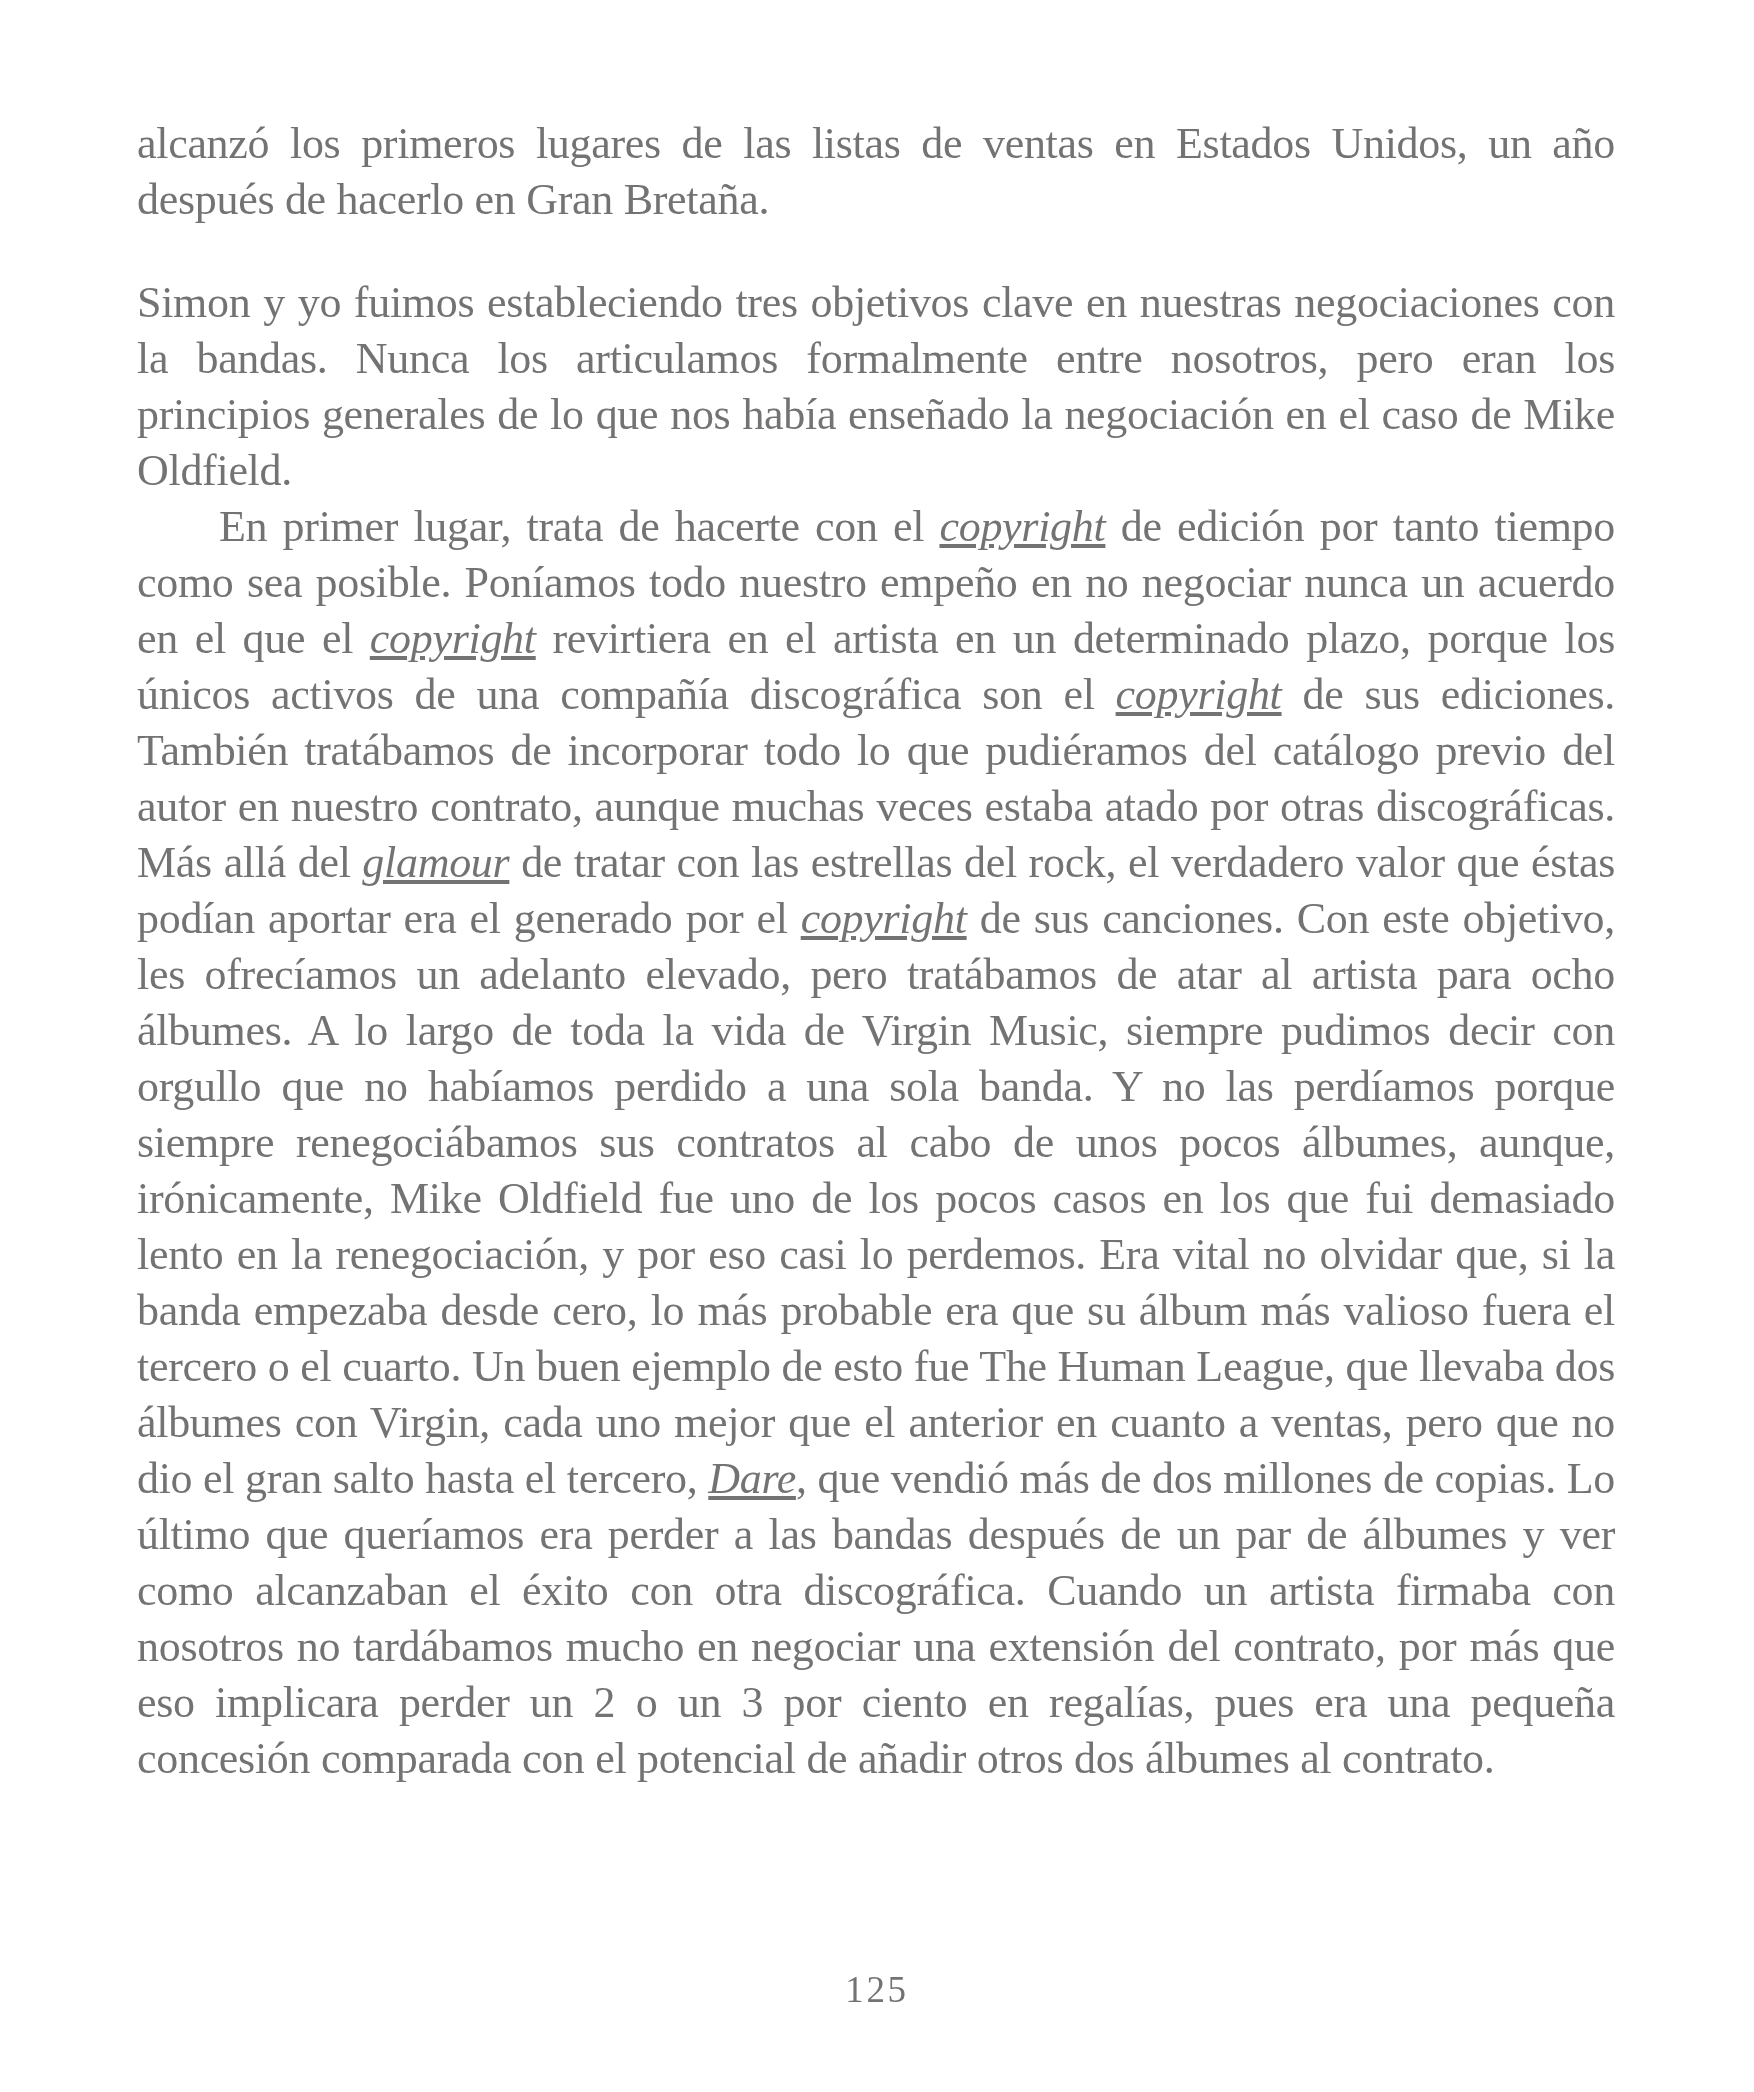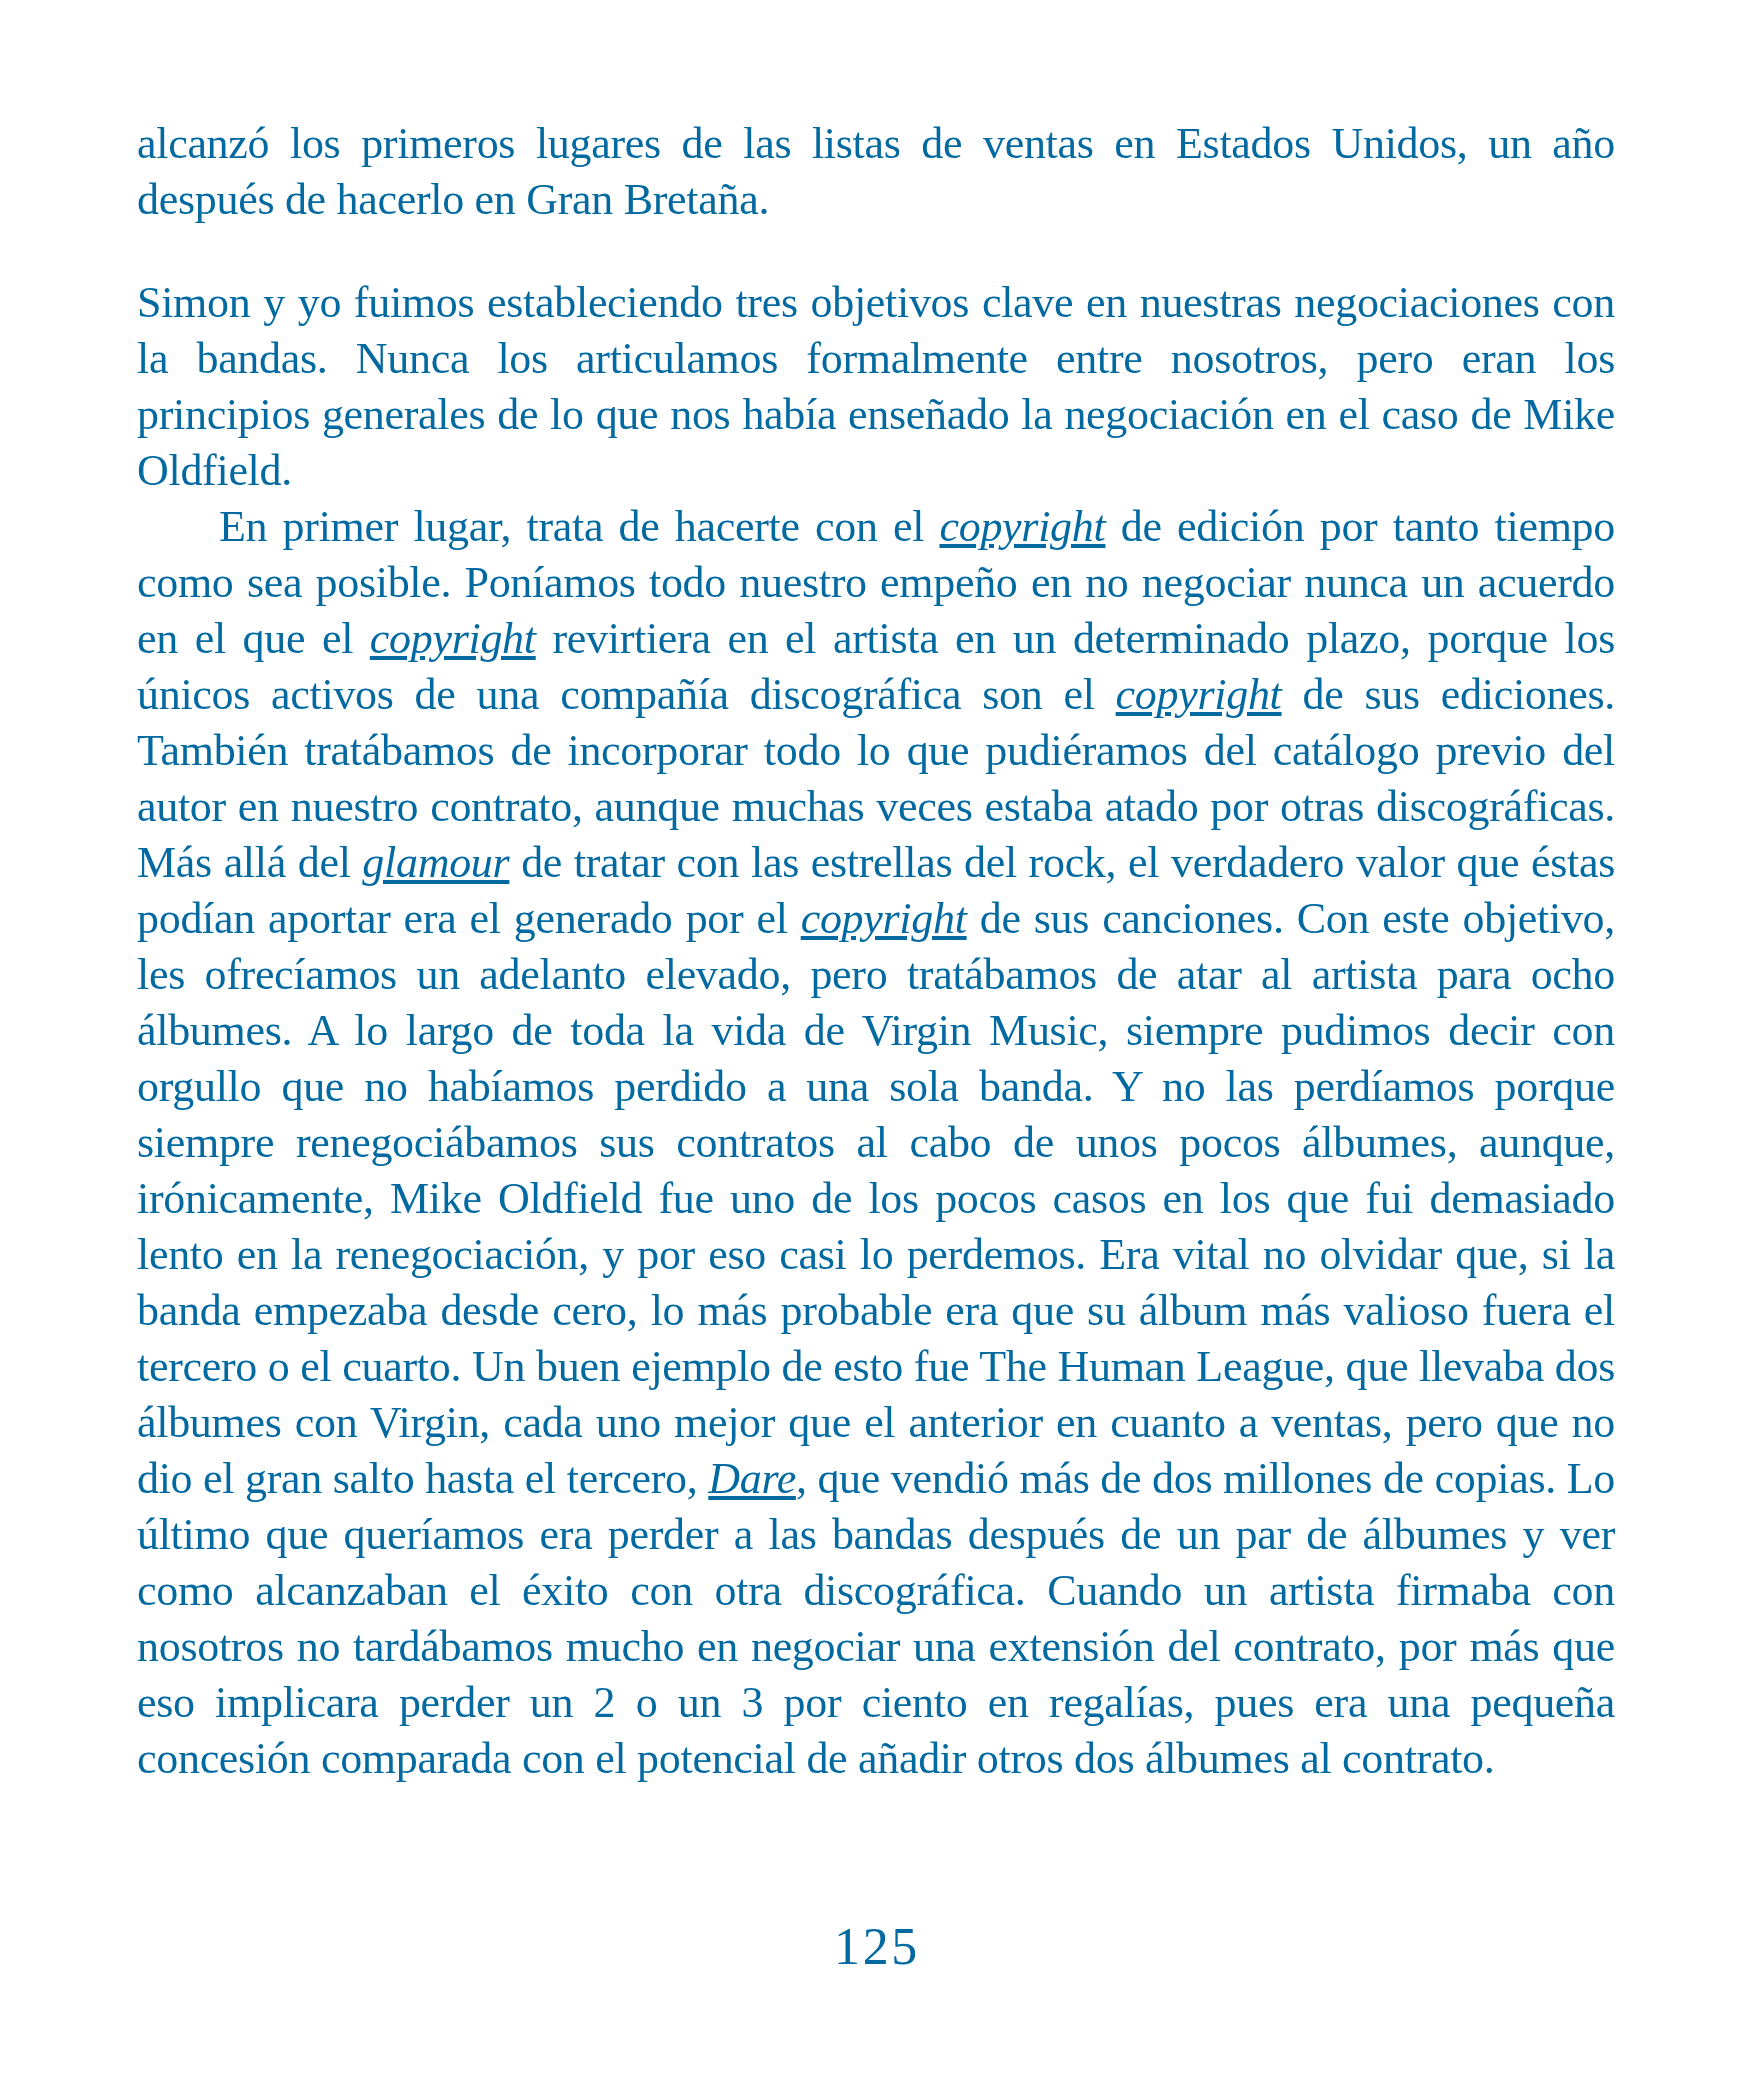--- a/index.html
+++ b/index.html
@@ -37,33 +37,33 @@
   }
   .para.indent {
     text-indent: 82px;
   }
   .para em {
     font-style: italic;
     text-decoration: underline;
   }
   .folio {
     position: absolute;
-    top: 1922px;
+    top: 1965px;
     left: 0;
     width: 100%;
     text-align: center;
-    font-size: 52px;
+    font-size: 37px;
     line-height: 50px;
     letter-spacing: 2.7px;
   }
 </style>
 </head>
 <body style="background: rgb(255, 255, 255);">
 
-<div class="page" style="color: #0369a1;">
+<div class="page" style="color: #737373;">
   <main class="text-block">
       <p class="para"><span>alcanzó los primeros lugares de las listas de ventas en Estados Unidos, un año después de hacerlo en Gran Bretaña.</span></p>
       <p class="para space-before"><span>Simon y yo fuimos estableciendo tres objetivos clave en nuestras negociaciones con la bandas. Nunca los articulamos formalmente entre nosotros, pero eran los principios generales de lo que nos había enseñado la negociación en el caso de Mike Oldfield.</span></p>
       <p class="para indent"><span>En primer lugar, trata de hacerte con el </span><em>copyright</em><span> de edición por tanto tiempo como sea posible. Poníamos todo nuestro empeño en no negociar nunca un acuerdo en el que el </span><em>copyright</em><span> revirtiera en el artista en un determinado plazo, porque los únicos activos de una compañía discográfica son el </span><em>copyright</em><span> de sus ediciones. También tratábamos de incorporar todo lo que pudiéramos del catálogo previo del autor en nuestro contrato, aunque muchas veces estaba atado por otras discográficas. Más allá del </span><em>glamour</em><span> de tratar con las estrellas del rock, el verdadero valor que éstas podían aportar era el generado por el </span><em>copyright</em><span> de sus canciones. Con este objetivo, les ofrecíamos un adelanto elevado, pero tratábamos de atar al artista para ocho álbumes. A lo largo de toda la vida de Virgin Music, siempre pudimos decir con orgullo que no habíamos perdido a una sola banda. Y no las perdíamos porque siempre renegociábamos sus contratos al cabo de unos pocos álbumes, aunque, irónicamente, Mike Oldfield fue uno de los pocos casos en los que fui demasiado lento en la renegociación, y por eso casi lo perdemos. Era vital no olvidar que, si la banda empezaba desde cero, lo más probable era que su álbum más valioso fuera el tercero o el cuarto. Un buen ejemplo de esto fue The Human League, que llevaba dos álbumes con Virgin, cada uno mejor que el anterior en cuanto a ventas, pero que no dio el gran salto hasta el tercero, </span><em>Dare</em><span>, que vendió más de dos millones de copias. Lo último que queríamos era perder a las bandas después de un par de álbumes y ver como alcanzaban el éxito con otra discográfica. Cuando un artista firmaba con nosotros no tardábamos mucho en negociar una extensión del contrato, por más que eso implicara perder un 2 o un 3 por ciento en regalías, pues era una pequeña concesión comparada con el potencial de añadir otros dos álbumes al contrato.</span></p>
     </main>
   <footer class="folio">
     <span>125</span>
   </footer>
 </div>
 

